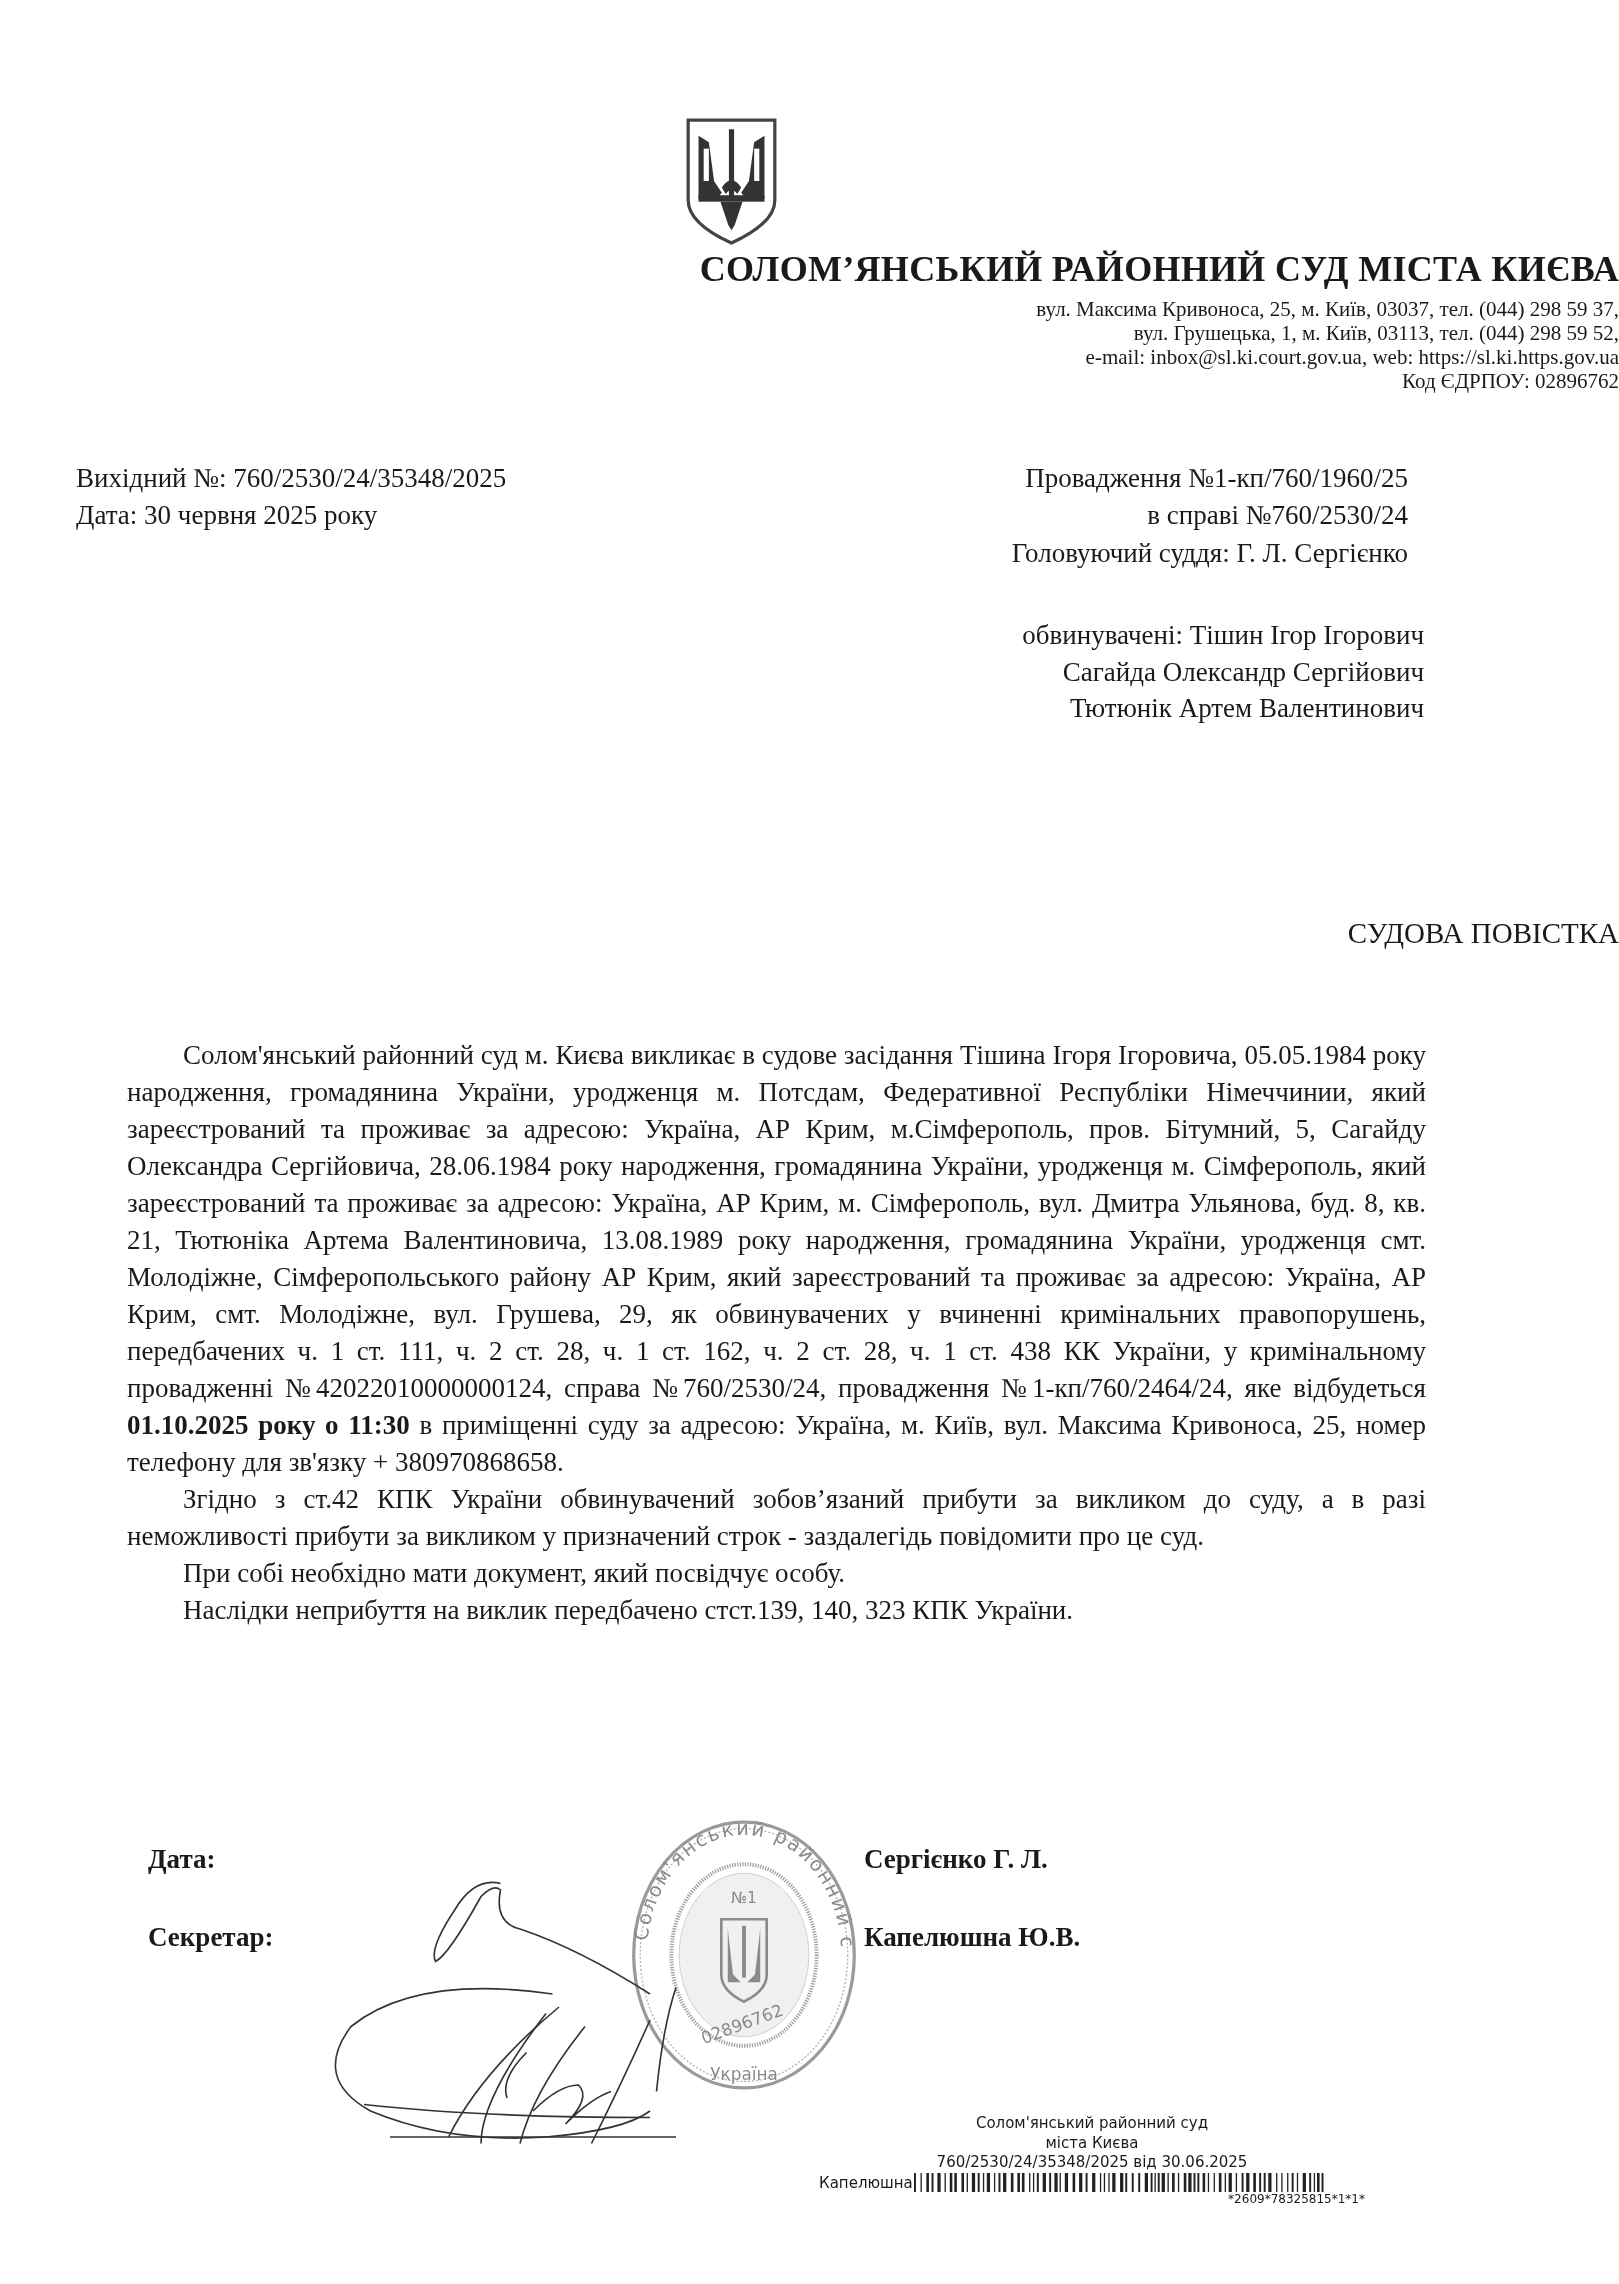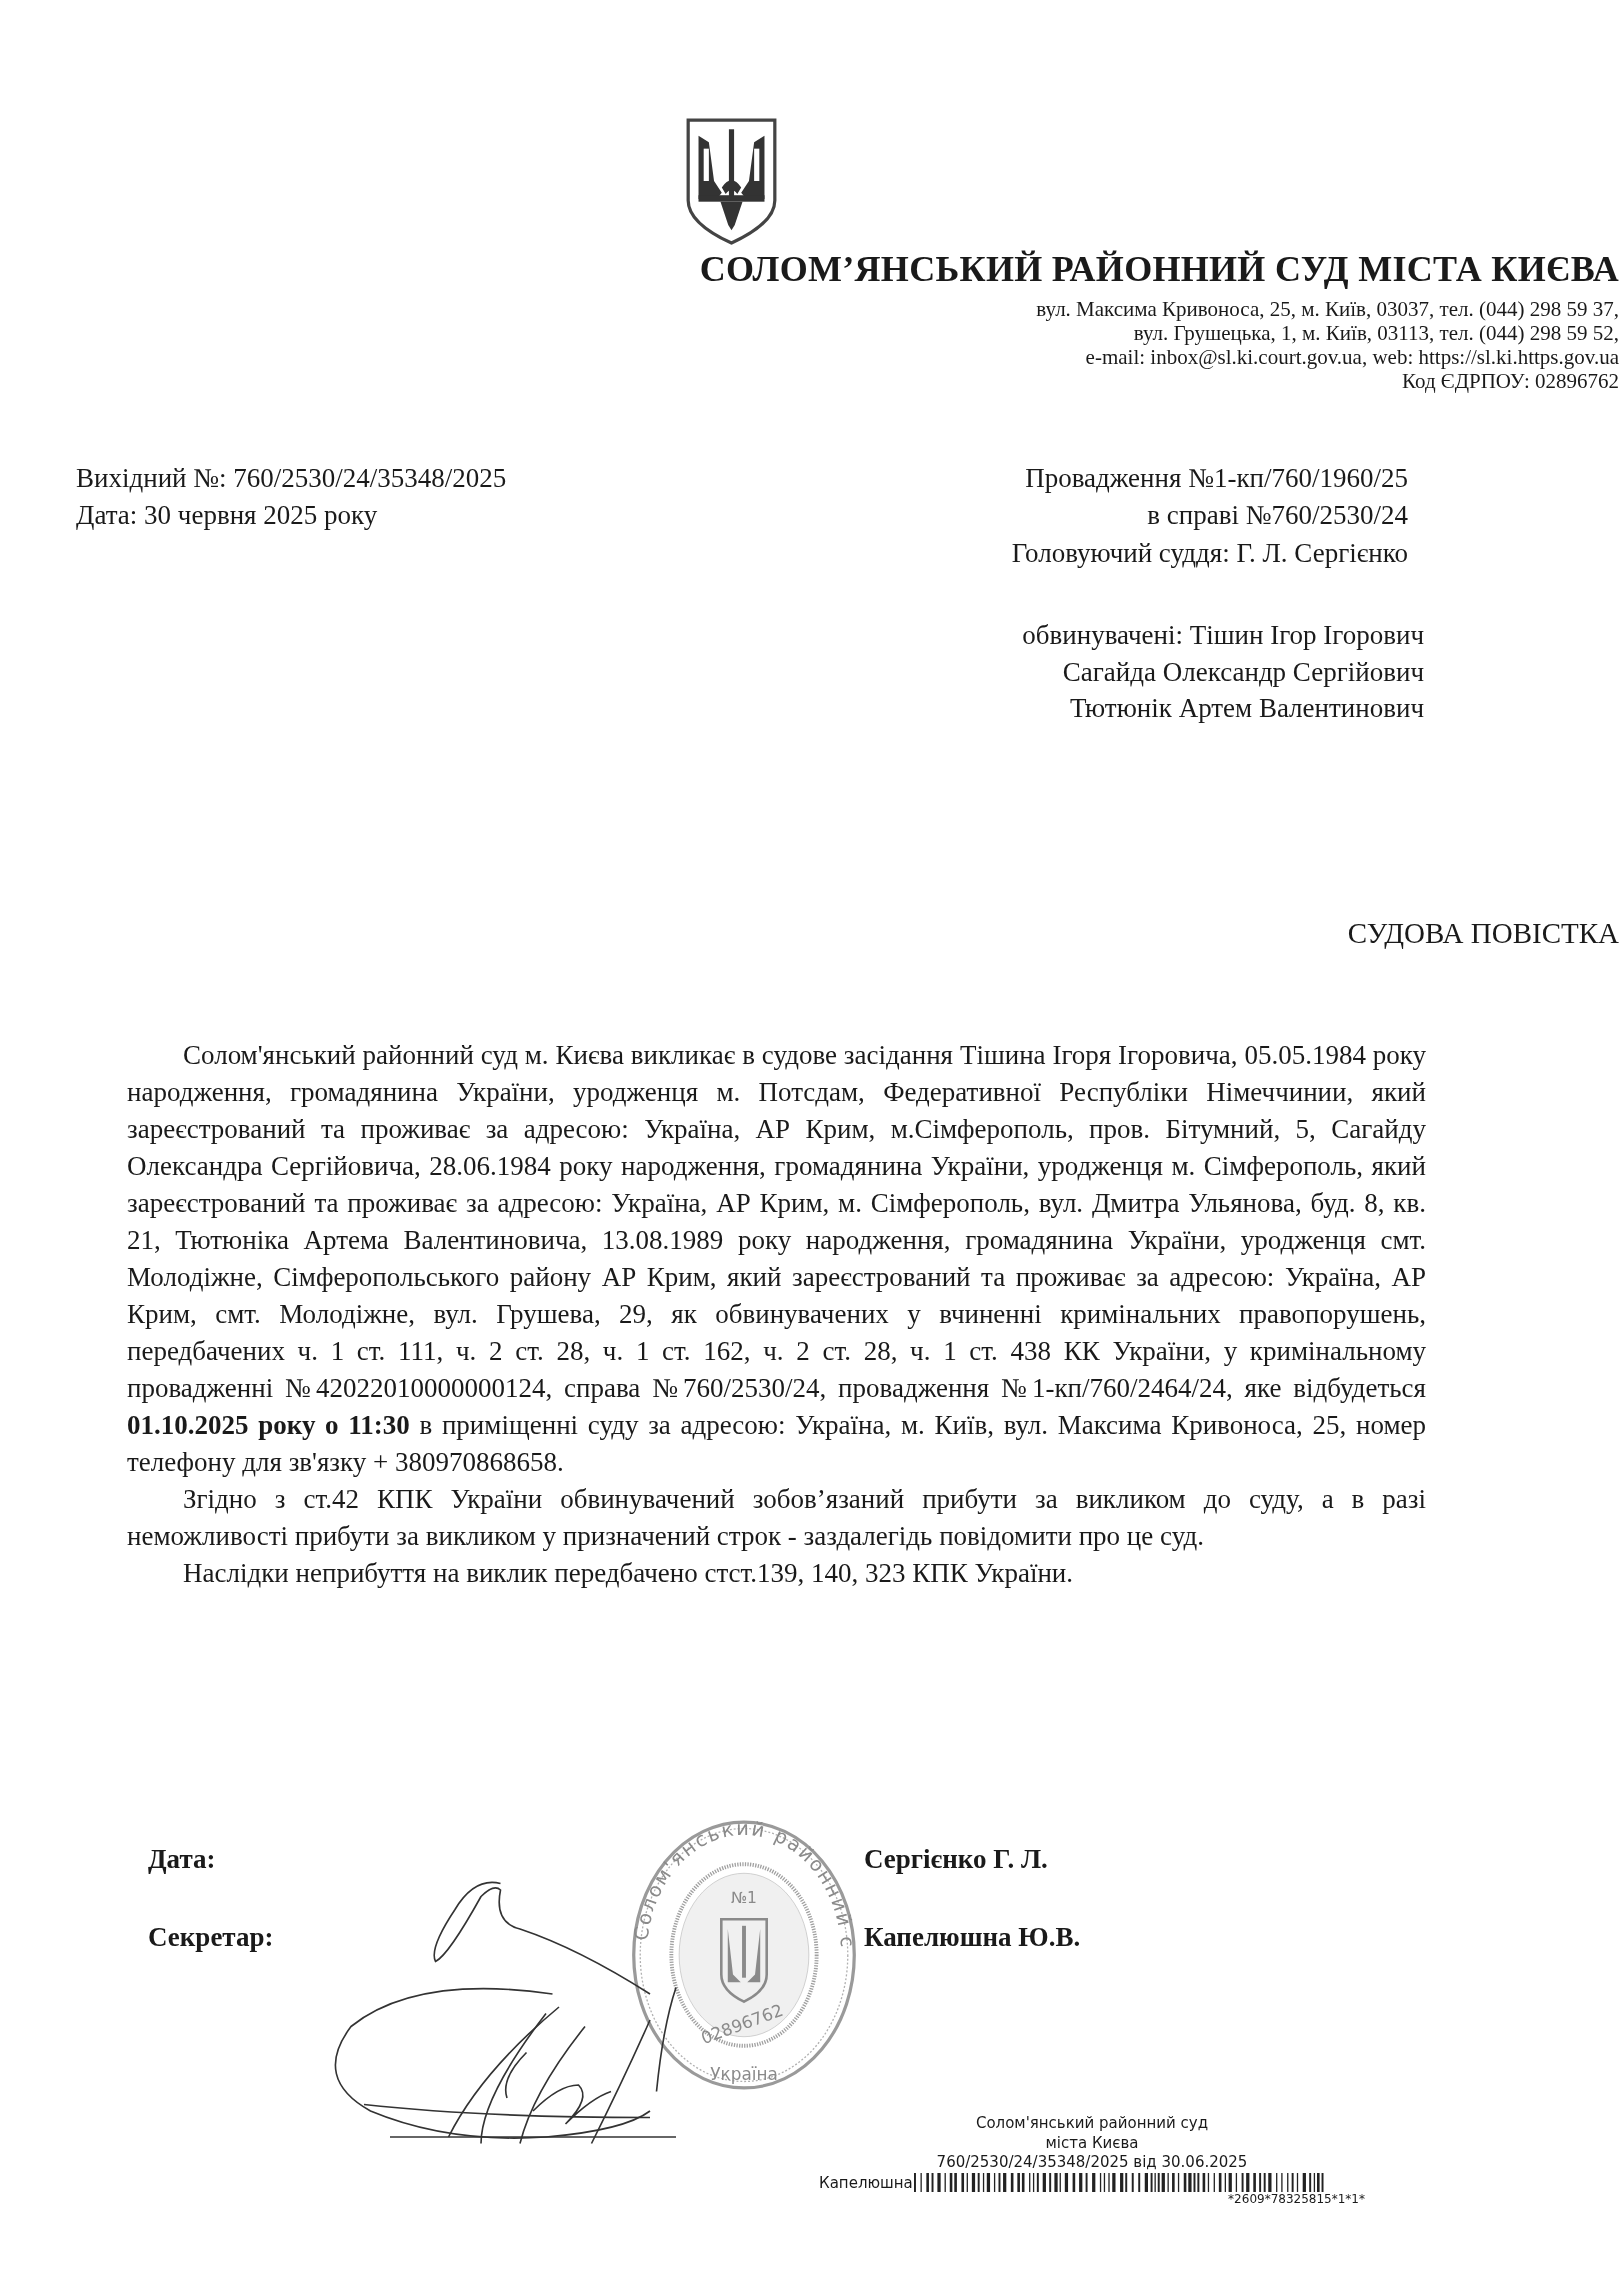--- a/index.html
+++ b/index.html
@@ -63,20 +63,21 @@
 
 <div class="abs defs" style="top:617px">обвинувачені: Тішин Ігор Ігорович</div>
 <div class="abs defs" style="top:654px">Сагайда Олександр Сергійович</div>
 <div class="abs defs" style="top:690px">Тютюнік Артем Валентинович</div>
 
 <div id="doc-title" class="abs center">СУДОВА ПОВІСТКА</div>
 
 <div id="body" class="abs">
   <p class="indent"><span>Солом'янський районний суд м. Києва викликає в судове засідання Тішина Ігоря Ігоровича, 05.05.1984 року народження, громадянина України, уродженця м. Потсдам, Федеративної Республіки Німеччинии, який зареєстрований та проживає за адресою: Україна, АР Крим, м.Сімферополь, пров. Бітумний, 5, Сагайду Олександра Сергійовича, 28.06.1984 року народження, громадянина України, уродженця м. Сімферополь, який зареєстрований та проживає за адресою: Україна, АР Крим, м. Сімферополь, вул. Дмитра Ульянова, буд. 8, кв. 21, Тютюніка Артема Валентиновича, 13.08.1989 року народження, громадянина України, уродженця смт. Молодіжне, Сімферопольського району АР Крим, який зареєстрований та проживає за адресою: Україна, АР Крим, смт. Молодіжне, вул. Грушева, 29, як обвинувачених у вчиненні кримінальних правопорушень, передбачених ч. 1 ст. 111, ч. 2 ст. 28, ч. 1 ст. 162, ч. 2 ст. 28, ч. 1 ст. 438 КК України, у кримінальному провадженні №42022010000000124, справа №760/2530/24, провадження №1-кп/760/2464/24, яке відбудеться </span><b class="hl">01.10.2025 року о 11:30</b><span> в приміщенні суду за адресою: Україна, м. Київ, вул. Максима Кривоноса, 25, номер телефону для зв'язку + 380970868658.</span></p>
   <p class="indent">Згідно з ст.42 КПК України обвинувачений зобов’язаний прибути за викликом до суду, а в разі неможливості прибути за викликом у призначений строк - заздалегідь повідомити про це суд.</p>
+  <p class="indent">При собі необхідно мати документ, який посвідчує особу.</p>
   <p class="indent">Наслідки неприбуття на виклик передбачено стст.139, 140, 323 КПК України.</p>
 </div>
 
 <svg id="stamp" class="abs" viewBox="0 0 370 440">
   <defs>
     <path id="ringpath" d="M185 60 m-150 160 a150 185 0 1 1 300 0"></path>
   </defs>
   <ellipse cx="185" cy="220" rx="170" ry="205" fill="none" stroke="#9a9a9a" stroke-width="5"></ellipse>
   <ellipse cx="185" cy="220" rx="160" ry="195" fill="none" stroke="#b0b0b0" stroke-width="2" stroke-dasharray="3 3"></ellipse>
   <ellipse cx="185" cy="220" rx="112" ry="140" fill="none" stroke="#a0a0a0" stroke-width="6" stroke-dasharray="2 2"></ellipse>

